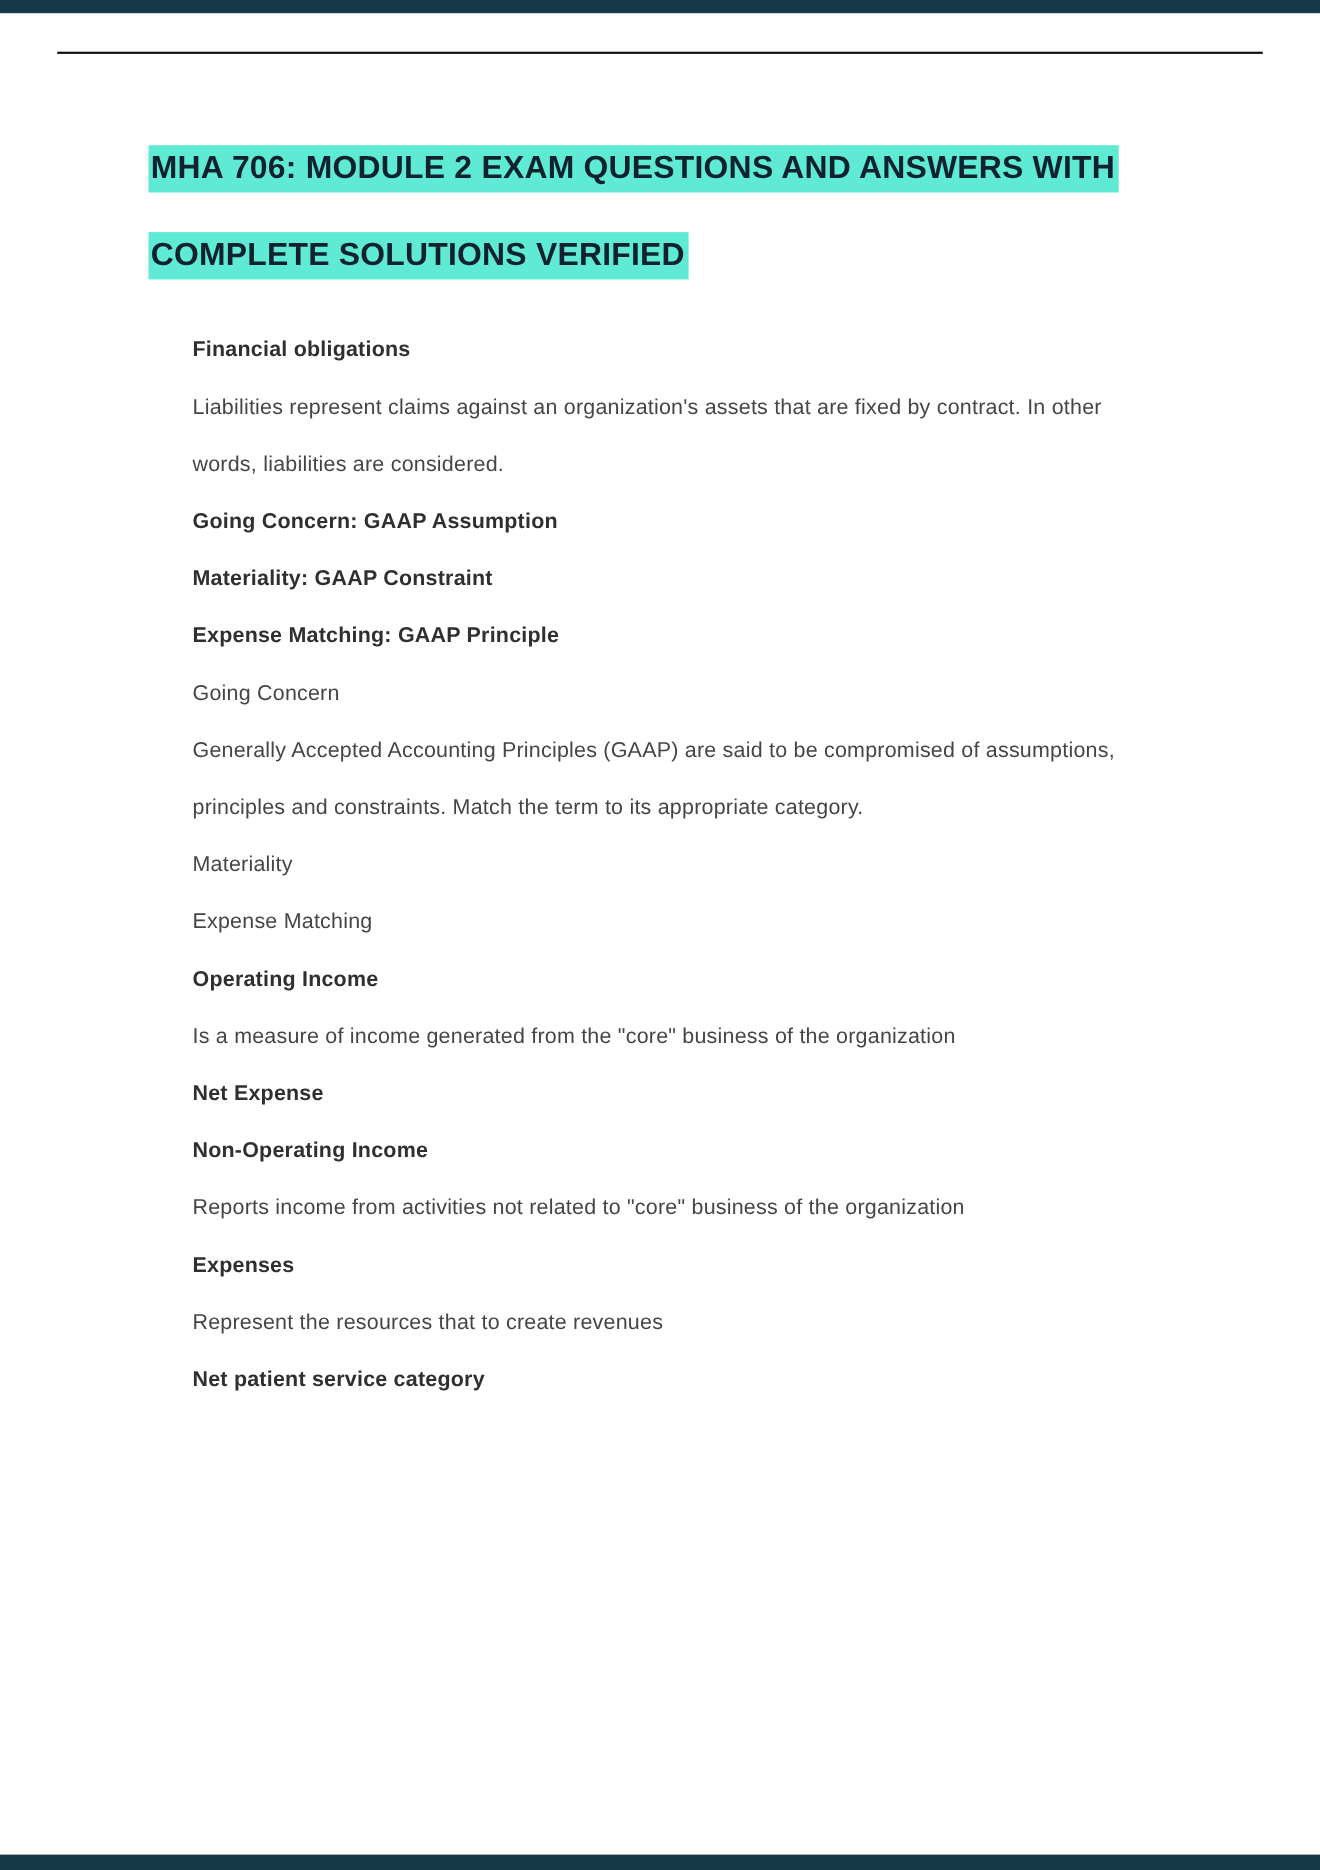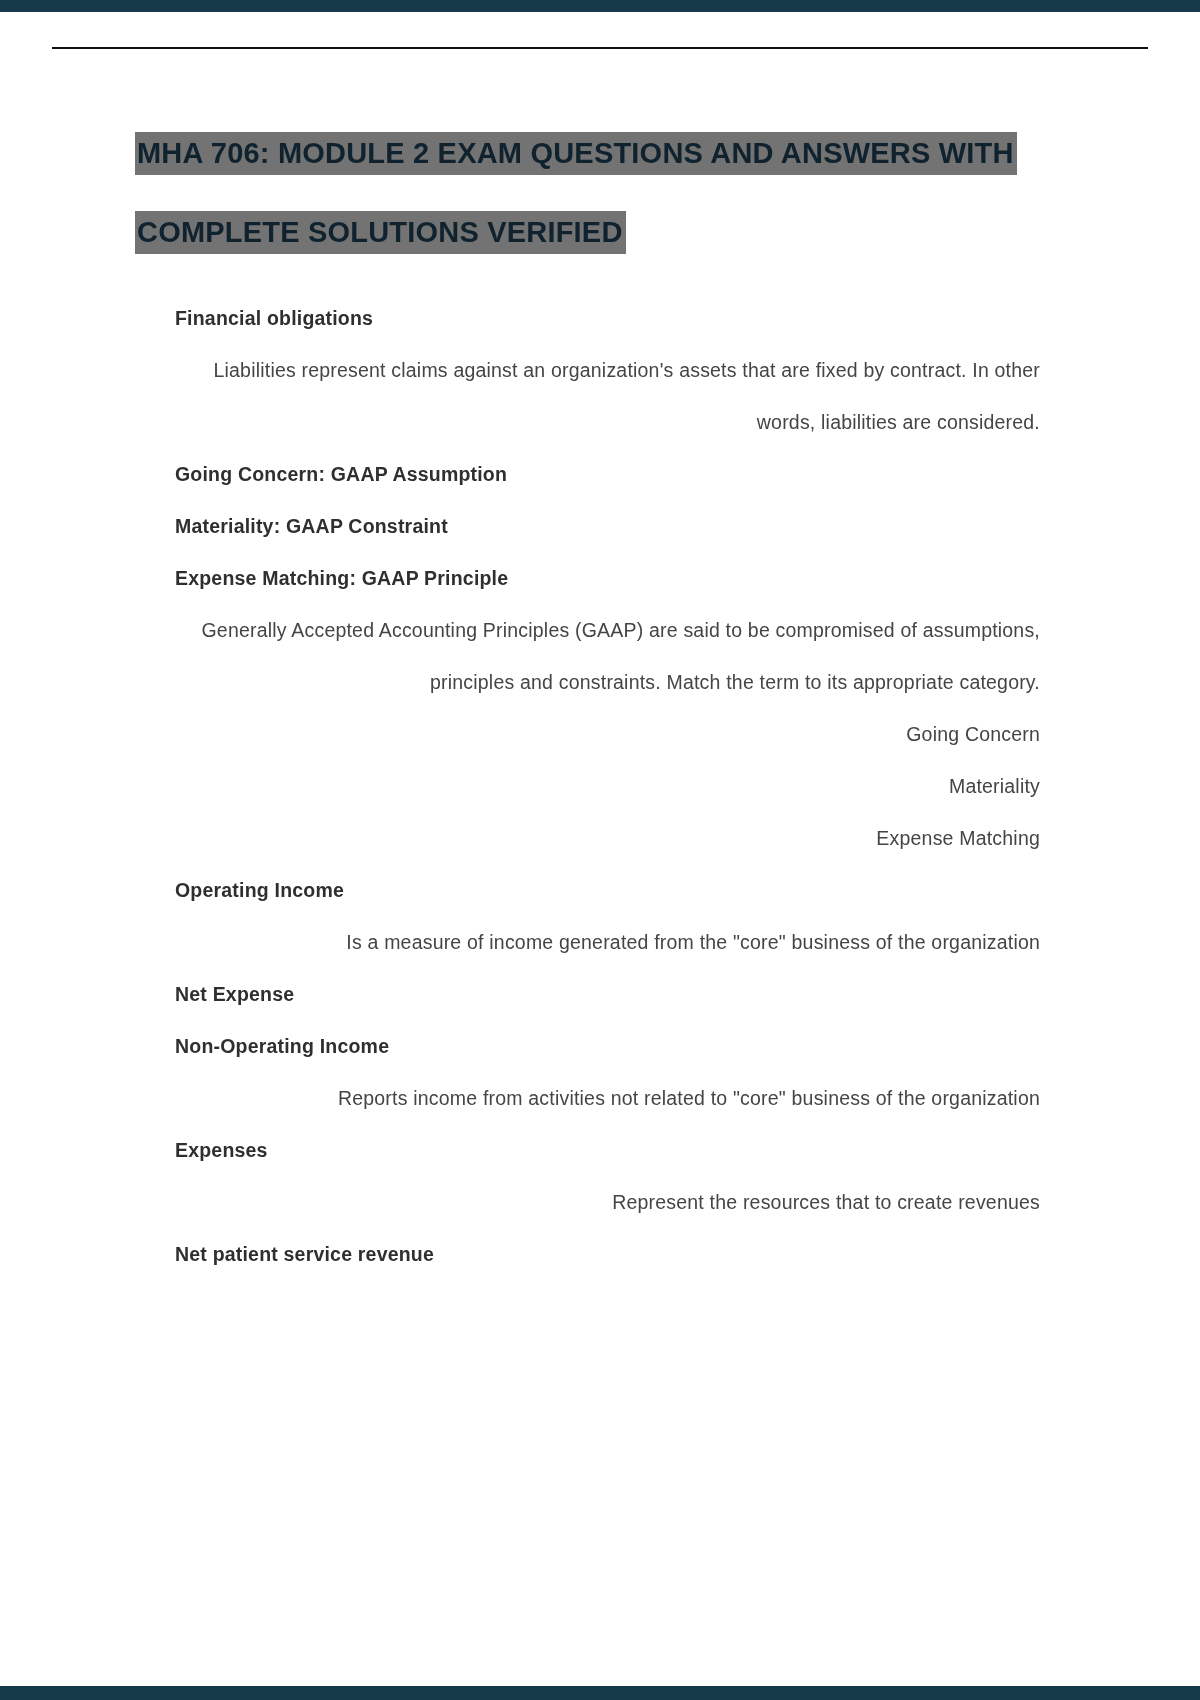--- a/index.html
+++ b/index.html
@@ -40,21 +40,21 @@
     margin-bottom: 42px;
   }
   .title-line {
     margin-bottom: 44px;
   }
   .title-line:last-child {
     margin-bottom: 0;
   }
   .hl {
     display: inline;
-    background: #737373;
+    background: #5eead4;
     color: #10222e;
     font-weight: bold;
     font-size: 29px;
     letter-spacing: 0.2px;
     padding: 5px 3px 6px 2px;
     line-height: 1.2;
     text-align: right;
   }
   .qa p {
     font-size: 19.5px;
@@ -62,21 +62,20 @@
     letter-spacing: 0.2px;
     margin-left: 40px;
   }
   .qa p.term {
     font-weight: bold;
     color: #2f2f2f;
   }
   .qa p.def {
     font-weight: normal;
     color: #454545;
-    text-align: right;
   }
 </style>
 </head>
 <body>
 
 <div class="top-bar"></div>
 <div class="top-rule"></div>
 
 <div class="content">
 
@@ -88,29 +87,29 @@
       <span class="hl">COMPLETE SOLUTIONS VERIFIED</span>
     </div>
   </div>
 
   <div class="qa">
     <p class="term">Financial obligations</p>
     <p class="def">Liabilities represent claims against an organization's assets that are fixed by contract. In other words, liabilities are considered.</p>
     <p class="term">Going Concern: GAAP Assumption</p>
     <p class="term">Materiality: GAAP Constraint</p>
     <p class="term">Expense Matching: GAAP Principle</p>
+    <p class="def">Going Concern</p>
     <p class="def">Generally Accepted Accounting Principles (GAAP) are said to be compromised of assumptions, principles and constraints. Match the term to its appropriate category.</p>
-    <p class="def">Going Concern</p>
     <p class="def">Materiality</p>
     <p class="def">Expense Matching</p>
     <p class="term">Operating Income</p>
     <p class="def">Is a measure of income generated from the "core" business of the organization</p>
     <p class="term">Net Expense</p>
     <p class="term">Non-Operating Income</p>
     <p class="def">Reports income from activities not related to "core" business of the organization</p>
     <p class="term">Expenses</p>
     <p class="def">Represent the resources that to create revenues</p>
-    <p class="term">Net patient service revenue</p>
+    <p class="term">Net patient service category</p>
   </div>
 
 </div>
 
 <div class="bottom-bar"></div>
 
 </body></html>

